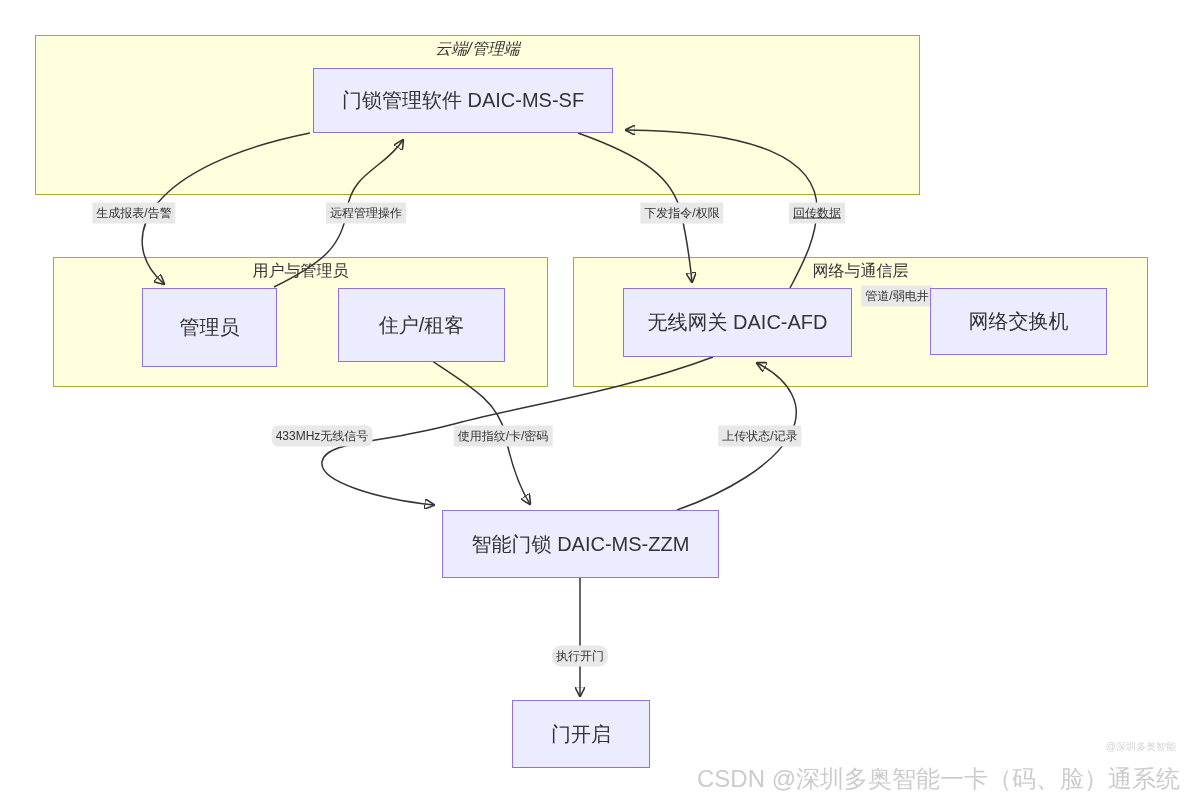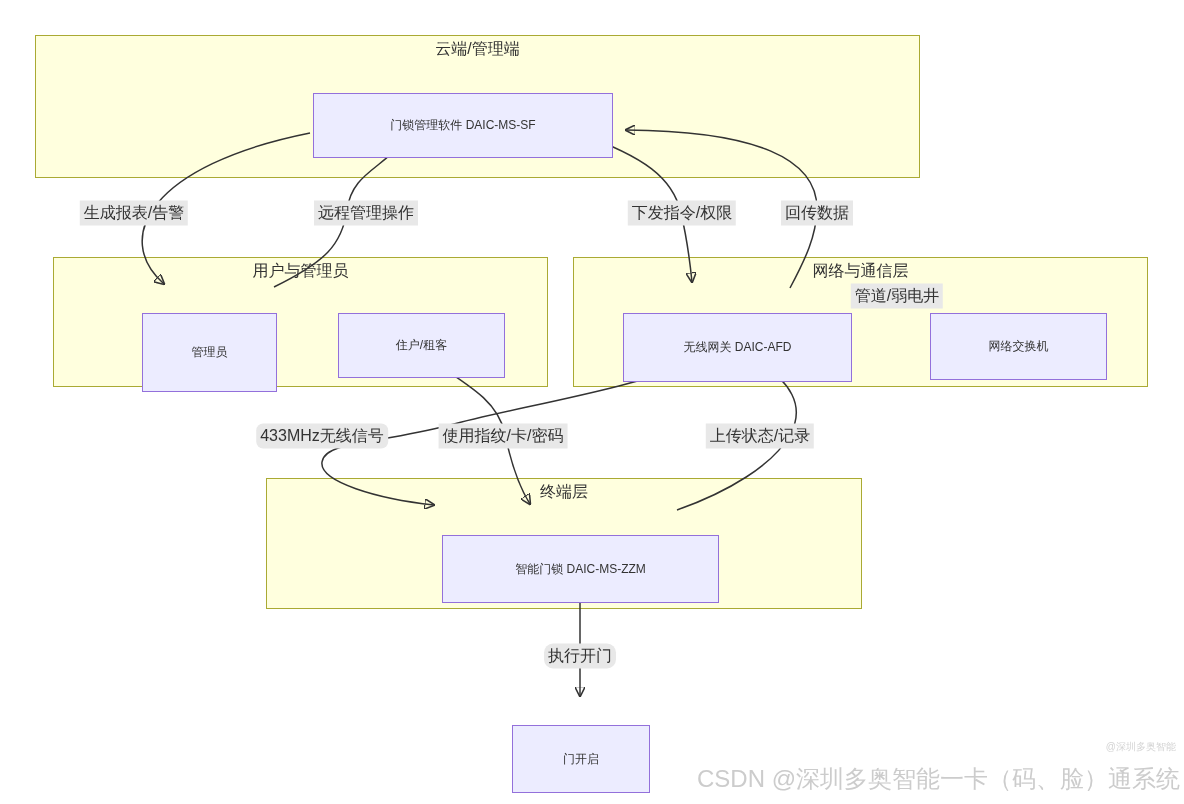--- a/index.html
+++ b/index.html
@@ -17,88 +17,85 @@
   .container-title{
     position:absolute;top:3px;left:0;width:100%;text-align:center;
     font-size:16px;color:var(--text,#333);
   }
   .node{
     position:absolute;z-index:3;
     background:var(--node-fill,#ececff);
     border:1.5px solid var(--node-border,#9370db);
     box-sizing:border-box;
     display:flex;align-items:center;justify-content:center;
-    font-size:12px;color:var(--text,#333);white-space:nowrap;margin-top:25px;
+    font-size:20px;color:var(--text,#333);white-space:nowrap;
   }
   .edge-label{
     position:absolute;z-index:2;transform:translate(-50%,-50%);
     background:var(--label-bg,#e8e8e8);
-    padding:2px 4px;font-size:16px;color:var(--text,#333);white-space:nowrap;
+    padding:2px 4px;font-size:12px;color:var(--text,#333);white-space:nowrap;
   }
   #edges{position:absolute;left:0;top:0;z-index:1;pointer-events:none;}
   #edges path{stroke:var(--edge,#333);stroke-width:1.5;fill:none;}
   .watermark{
     position:absolute;right:4px;top:763px;z-index:4;
     font-size:24px;color:var(--watermark,#cccccc);white-space:nowrap;
   }
   .watermark-small{
     position:absolute;right:8px;top:740px;z-index:4;
     font-size:10px;color:var(--watermark,#cccccc);opacity:.85;white-space:nowrap;
   }
 </style>
 </head>
 <body>
 
 <div id="stage">
 
-  <div class="container" style="left:35px;top:35px;width:885px;height:143px;">
+  <div class="container" style="left:35px;top:35px;width:885px;height:160px;font-style:italic;">
     <div class="container-title">云端/管理端</div>
   </div>
 
   <div class="container" style="left:53px;top:257px;width:495px;height:130px;">
     <div class="container-title">用户与管理员</div>
   </div>
 
   <div class="container" style="left:573px;top:257px;width:575px;height:130px;">
     <div class="container-title">网络与通信层</div>
   </div>
 
-  <div class="container" style="left:266px;top:478px;width:596px;height:131px;">
-    <div class="container-title">终端层</div>
-  </div>
 
   <svg id="edges" width="1184" height="804">
     <defs>
       <marker id="arrow" viewBox="0 0 10 10" refX="9" refY="5" markerWidth="7" markerHeight="7" orient="auto-start-reverse">
         <path d="M0,0 L10,5 L0,10 z" fill="#333333" stroke="none"></path>
       </marker>
     </defs>
     <path d="M 310 133 C 150 165, 112 238, 164 284" marker-end="url(#arrow)"></path>
     <path d="M 274 287 C 325 262, 342 245, 347 210 C 352 172, 385 168, 403 140" marker-end="url(#arrow)"></path>
     <path d="M 578 133 C 645 157, 673 178, 681 213 C 688 243, 690 262, 692 282" marker-end="url(#arrow)"></path>
     <path d="M 790 288 C 806 258, 816 236, 817 210 C 818 158, 755 131, 626 130" marker-end="url(#arrow)"></path>
     <path d="M 420 353 C 468 385, 498 400, 505 434 C 512 468, 520 488, 530 504" marker-end="url(#arrow)"></path>
     <path d="M 713 357 C 620 392, 515 407, 450 425 C 378 444, 325 441, 322 462 C 319 482, 378 499, 434 505" marker-end="url(#arrow)"></path>
     <path d="M 677 510 C 728 492, 773 465, 790 435 C 806 406, 790 380, 757 363" marker-end="url(#arrow)"></path>
     <path d="M 580 578 L 580 696" marker-end="url(#arrow)"></path>
   </svg>
 
   <div class="edge-label" style="left:134px;top:213px;">生成报表/告警</div>
   <div class="edge-label" style="left:366px;top:213px;">远程管理操作</div>
   <div class="edge-label" style="left:682px;top:213px;">下发指令/权限</div>
-  <div class="edge-label" style="left:817px;top:213px;">回传数据</div>
+  <div class="edge-label" style="left:817px;top:213px;text-decoration:underline;">回传数据</div>
   <div class="edge-label" style="left:897px;top:296px;">管道/弱电井</div>
   <div class="edge-label" style="left:322px;top:436px;border-radius:7px;">433MHz无线信号</div>
   <div class="edge-label" style="left:503px;top:436px;">使用指纹/卡/密码</div>
   <div class="edge-label" style="left:760px;top:436px;">上传状态/记录</div>
   <div class="edge-label" style="left:580px;top:656px;border-radius:9px;">执行开门</div>
 
   <div class="node" style="left:313px;top:68px;width:300px;height:65px;">门锁管理软件 DAIC-MS-SF</div>
   <div class="node" style="left:142px;top:288px;width:135px;height:79px;">管理员</div>
-  <div class="node" style="left:338px;top:288px;width:167px;height:65px;">住户/租客</div>
+  <div class="node" style="left:338px;top:288px;width:167px;height:74px;">住户/租客</div>
   <div class="node" style="left:623px;top:288px;width:229px;height:69px;">无线网关 DAIC-AFD</div>
   <div class="node" style="left:930px;top:288px;width:177px;height:67px;">网络交换机</div>
   <div class="node" style="left:512px;top:700px;width:138px;height:68px;">门开启</div>
   <div class="node" style="left:442px;top:510px;width:277px;height:68px;">智能门锁 DAIC-MS-ZZM</div>
 
   <div class="watermark">CSDN @深圳多奥智能一卡（码、脸）通系统</div>
   <div class="watermark-small">@深圳多奥智能</div>
 
 </div>
 

